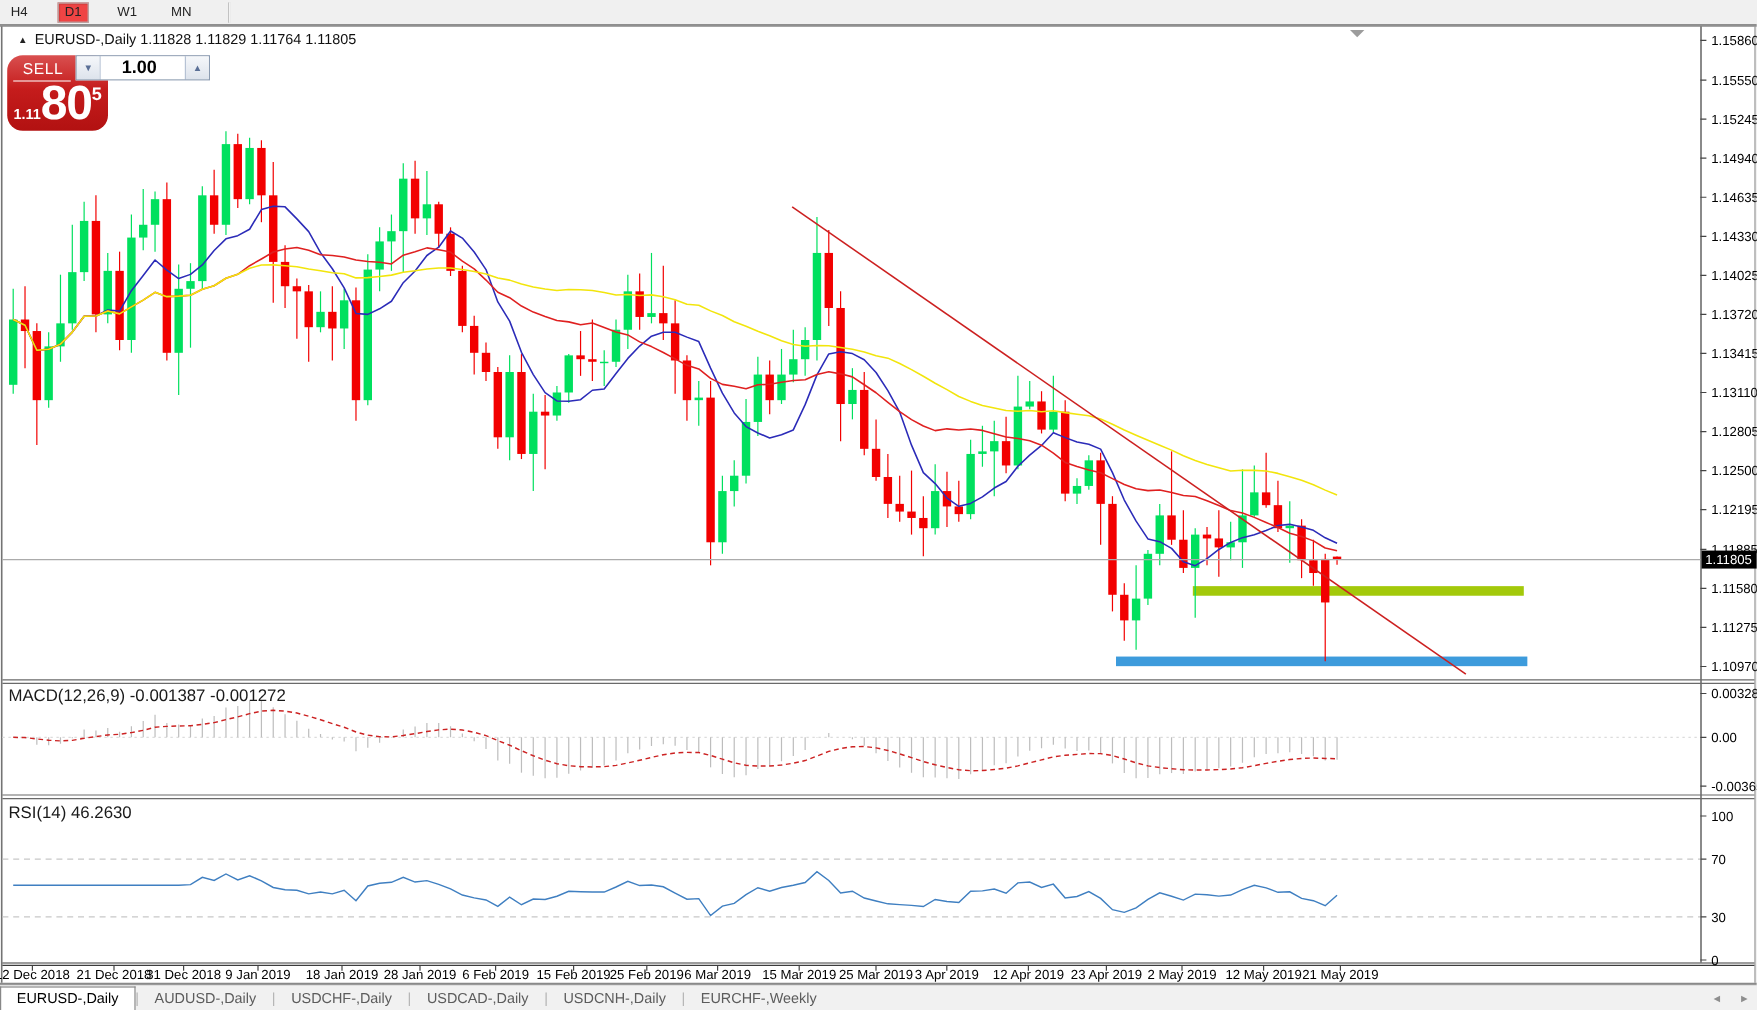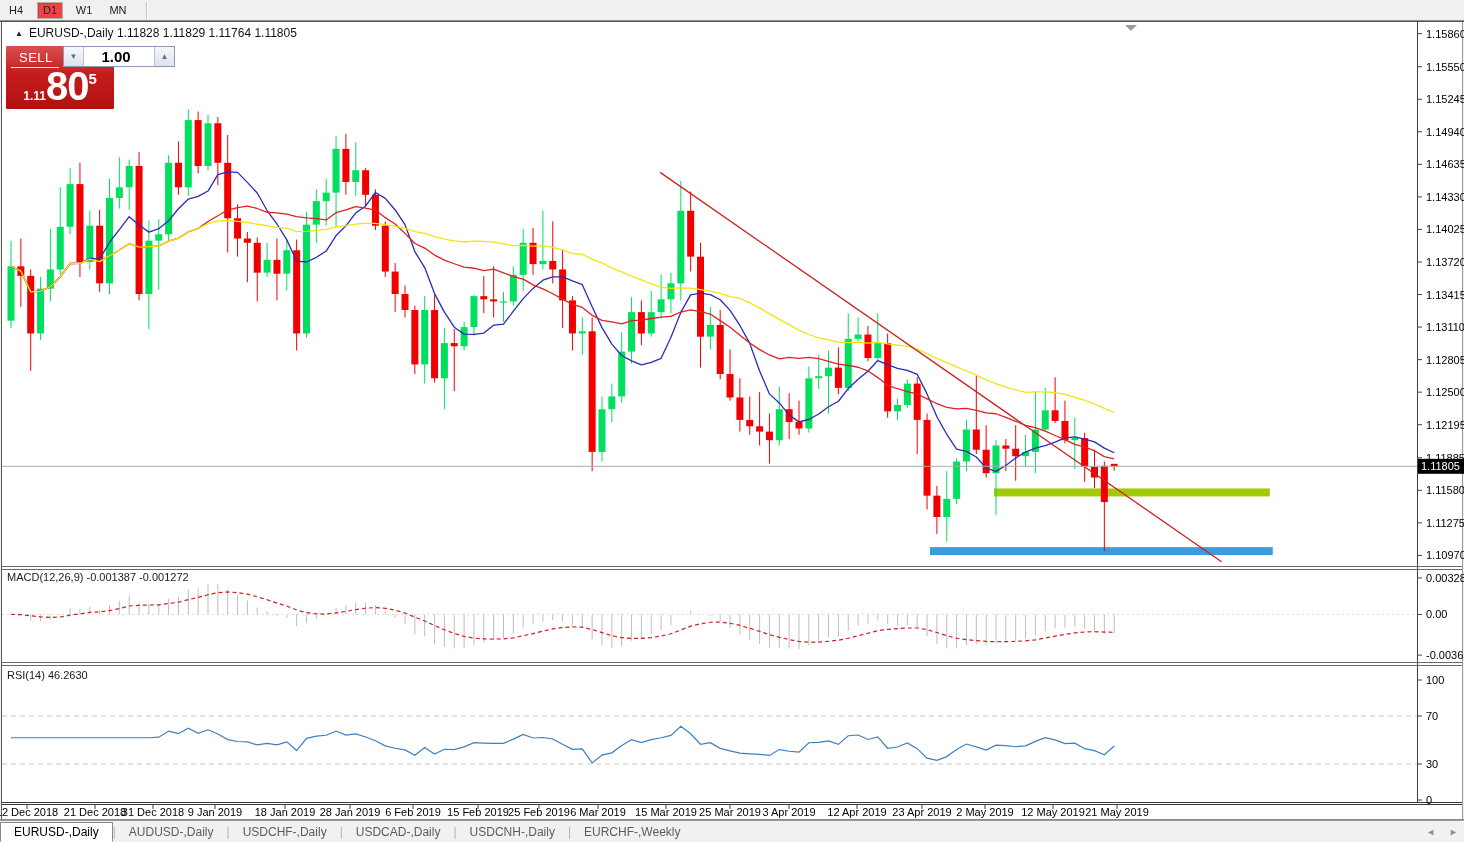--- a/index.html
+++ b/index.html
@@ -4,51 +4,51 @@
 <style>
   html,body{margin:0;padding:0;width:1464px;height:842px;overflow:hidden;
     background:#f0f0f0;font-family:"Liberation Sans",sans-serif;}
   #stage{position:relative;width:1464px;height:842px;}
   #chart-svg{position:absolute;left:0;top:0;z-index:1;}
   
   .toolbar{position:absolute;left:0;top:0;width:1464px;height:21px;background:#f0f0f0;
     border-bottom:1px solid #8e8e8e;display:flex;align-items:center;padding-left:3px;
     box-sizing:border-box;font-size:11px;z-index:6;}
   .tf-btn{min-width:26px;height:17px;display:flex;align-items:center;justify-content:center;
-    color:#222;margin-right:8px;border:1px solid transparent;box-sizing:border-box;cursor:default;}
+    color:#222;margin-right:19px;border:1px solid transparent;box-sizing:border-box;cursor:default;}
   .tf-btn.active{background:#ef4444;border:1px solid #b0b0b0;box-shadow:inset 1px 1px 1px rgba(0,0,0,0.12);}
   .tb-sep{width:1px;height:17px;background:#c2c2c2;border-right:1px solid #ffffff;margin-left:7px;}
   
   .chart-header{position:absolute;left:15px;top:26px;z-index:5;font-size:12px;color:#111;
     display:flex;align-items:center;gap:6px;}
   .hdr-marker{font-size:8px;color:#222;}
   
   .widget{position:absolute;left:6px;top:46px;width:226px;height:64px;z-index:5;}
-  .block{position:absolute;top:0;width:108px;height:63px;border-radius:1px;
+  .block{position:absolute;top:0;width:84px;height:63px;border-radius:13px;
     background:linear-gradient(180deg,#d95050 0%,#c51c1c 45%,#b21111 100%);}
   .block.left{left:0;} .block.right{left:117px;}
   .btn-label{position:absolute;top:4px;font-size:13px;color:#fff;letter-spacing:.5px;cursor:pointer;}
   .btn-label.sell{left:13px;} .btn-label.buy{right:13px;}
   .hline{position:absolute;top:21px;height:1px;background:rgba(255,255,255,.85);}
   .block.left .hline{left:5px;width:48px;} .block.right .hline{right:5px;width:48px;}
   .bigprice{position:absolute;bottom:3px;left:0;right:0;text-align:center;color:#fff;
     line-height:1;white-space:nowrap;}
   .bp-prefix{font-size:12px;font-weight:700;}
   .bp-big{font-size:40px;font-weight:700;letter-spacing:-1px;}
   .bp-sup{display:inline-block;font-size:15px;font-weight:700;transform:translateY(-16px);}
   .spinner{position:absolute;left:57px;top:0;width:112px;height:21px;background:#fff;
     border:1px solid #8a9ab0;box-sizing:border-box;display:flex;z-index:7;}
   .spin-btn{width:19px;display:flex;align-items:center;justify-content:center;
     background:linear-gradient(180deg,#f5f7fa,#dde3ec);color:#5a6f96;font-size:8px;cursor:pointer;}
   .spin-btn.down{border-right:1px solid #b6c2d4;}
   .spin-btn.up{border-left:1px solid #b6c2d4;}
   .vol-input{flex:1;border:0;outline:none;text-align:center;font-size:15px;font-weight:700;
     padding:0 6px 0 0;font-family:"Liberation Sans",sans-serif;color:#000;min-width:0;}
   
-  .ind-label{position:absolute;z-index:5;font-size:11px;color:#1a1a1a;}
+  .ind-label{position:absolute;z-index:5;font-size:14px;color:#1a1a1a;}
   #macd-label{left:7px;top:571px;}
   #rsi-label{left:7px;top:669px;}
   
   .tabbar{position:absolute;left:0;top:820px;width:1464px;height:22px;background:#f1f1f1;
     border-top:1px solid #9a9a9a;display:flex;align-items:center;font-size:12px;z-index:6;
     box-sizing:border-box;}
   .tab{padding:2px 13px;color:#5c5c5c;white-space:nowrap;cursor:pointer;}
   .tab.active{background:#fff;border:1px solid #888;border-bottom:1px solid #fff;color:#000;
     margin-left:0;font-weight:400;}
   .tab-sep{color:#b4b4b4;}

